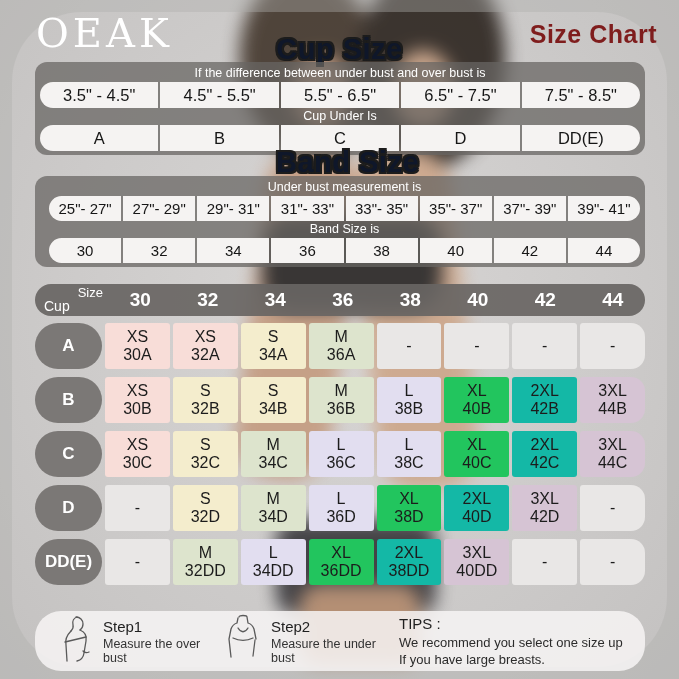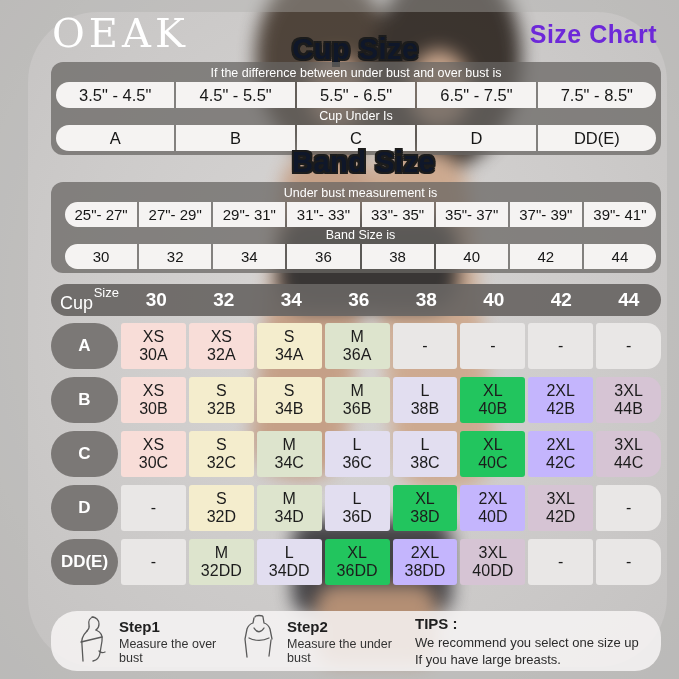--- a/index.html
+++ b/index.html
@@ -1,91 +1,91 @@
 <!DOCTYPE html>
 <html><head>
 <meta charset="utf-8">
 <style>
   html,body{margin:0;padding:0;}
   body{
     width:679px;height:679px;overflow:hidden;position:relative;
     font-family:"Liberation Sans", sans-serif;
     background:radial-gradient(ellipse at 50% 45%, #d8d6d5 0%, #cdcbca 55%, #c3c1c0 100%);
   }
-  .stage{position:absolute;inset:0;margin-left:16px;}
+  .stage{position:absolute;inset:0;}
 
   
   .photo{position:absolute;inset:0;filter:blur(9px);opacity:.85;}
   .blob{position:absolute;border-radius:50%;}
   .hair-l{left:240px;top:-30px;width:140px;height:190px;background:#3a2d22;transform:rotate(-8deg);}
   .hair-r{left:355px;top:-40px;width:150px;height:210px;background:#221a14;transform:rotate(6deg);}
   .face-l{left:292px;top:55px;width:58px;height:74px;background:#c79b7e;}
   .face-r{left:392px;top:50px;width:62px;height:78px;background:#cba183;}
   .torso-l{left:250px;top:150px;width:95px;height:330px;background:#c3987b;border-radius:40px;transform:rotate(7deg);}
   .torso-r{left:365px;top:150px;width:100px;height:340px;background:#cda486;border-radius:40px;transform:rotate(-6deg);}
   .top-dark{left:262px;top:215px;width:180px;height:95px;background:#1e1b1a;border-radius:30px;}
   .shorts{left:276px;top:520px;width:160px;height:95px;background:#2c2b2f;border-radius:20px;}
   .legs{left:300px;top:585px;width:120px;height:80px;background:#b08566;border-radius:20px;}
   .vignette{position:absolute;inset:12px;border-radius:70px;
     box-shadow:0 0 0 80px rgba(176,174,172,.40);pointer-events:none;}
 
   
   .brand{position:absolute;left:36px;top:10px;color:#fff;
     font-family:"DejaVu Serif", serif;font-size:40px;letter-spacing:4px;font-weight:400;}
-  .page-title{position:absolute;right:22px;top:20px;color:#6d28d9;font-size:25px;font-weight:600;letter-spacing:.5px;}
+  .page-title{position:absolute;right:22px;top:20px;color:#7f1d1d;font-size:25px;font-weight:600;letter-spacing:.5px;}
 
   .sec-title{position:absolute;left:0;width:679px;text-align:center;color:#0f172a;
     font-size:29px;font-weight:700;letter-spacing:.5px;
     text-shadow:-2px -2px 0 #1c1c1c,2px -2px 0 #1c1c1c,-2px 2px 0 #1c1c1c,2px 2px 0 #1c1c1c,
                 0 -2px 0 #1c1c1c,0 2px 0 #1c1c1c,-2px 0 0 #1c1c1c,2px 0 0 #1c1c1c;}
   .cup-title{top:33px;}
   .band-title{top:146px;padding-left:8px;}
 
   
   .panel{position:absolute;left:35px;width:610px;background:rgba(104,101,99,.74);
     border-radius:12px;padding:3px 5px;box-sizing:border-box;}
   .cup-panel{top:62px;}
-  .band-panel{top:182px;padding-left:14px;}
+  .band-panel{top:176px;padding-left:14px;}
   .banner{color:#fff;font-size:12.5px;text-align:center;line-height:16px;height:16px;}
   .banner.low{height:15px;line-height:15px;}
   .pill-row{display:flex;gap:2px;margin:1px 0;}
   .pill-cell{flex:1;background:#f5f3f2;color:#161616;display:flex;align-items:center;justify-content:center;}
   .cup-panel .pill-cell{height:26px;font-size:16.5px;}
   .band-panel .pill-cell{height:25px;font-size:15px;}
   .pill-row .pill-cell:first-child{border-radius:14px 0 0 14px;}
   .pill-row .pill-cell:last-child{border-radius:0 14px 14px 0;}
 
   
   .m-header{position:absolute;left:35px;top:284px;width:610px;height:32px;
     background:rgba(104,101,99,.92);border-radius:16px;display:flex;gap:3px;box-sizing:border-box;}
   .m-corner{width:70px;position:relative;color:#fff;flex:none;}
   .m-corner .top{position:absolute;top:1px;right:2px;font-size:13px;}
-  .m-corner .bottom{position:absolute;bottom:2px;left:9px;font-size:18px;}
+  .m-corner .bottom{position:absolute;bottom:2px;left:9px;font-size:14px;}
   .m-col{flex:1;display:flex;align-items:center;justify-content:center;
     color:#fff;font-size:19px;font-weight:700;}
 
   .m-rows{position:absolute;left:35px;top:323px;width:610px;}
   .m-row{display:flex;gap:3px;margin-bottom:8px;height:46px;}
   .m-label{width:67px;flex:none;background:rgba(116,113,111,.92);border-radius:23px;
     color:#fff;font-size:17px;font-weight:700;display:flex;align-items:center;justify-content:center;}
   .m-cell{flex:1;display:flex;flex-direction:column;align-items:center;justify-content:center;
     color:#1c1c1c;font-size:16px;line-height:18px;border-radius:3px;}
   .m-cell.last{border-radius:3px 14px 14px 3px;}
   .m-cell .code:empty{display:none;}
   .pink{background:#f8ddd8}.cream{background:#f4edcd}.sage{background:#dde4cd}
-  .lav{background:#e2def0}.sal{background:#22c55e}.dsage{background:#c4b5fd}
+  .lav{background:#e2def0}.sal{background:#22c55e}.dsage{background:#14b8a6}
   .mauve{background:#d6c4d4}.empty{background:#e9e7e6}
 
   
   .foot{position:absolute;left:35px;top:611px;width:610px;height:60px;
     background:rgba(247,245,244,.85);border-radius:26px;display:flex;align-items:center;
     padding:0 14px 0 22px;box-sizing:border-box;gap:10px;}
   .fig{flex:none;}
   .step{width:112px;flex:none;}
-  .step .t,.tips .t{font-size:15px;font-weight:700;color:#1f1f1f;margin-bottom:2px;}
+  .step .t,.tips .t{font-size:15px;font-weight:400;color:#1f1f1f;margin-bottom:2px;}
   .step .b{font-size:12.5px;color:#333;line-height:14px;}
   .tips{flex:1;margin-left:6px;}
   .tips .b{font-size:13px;color:#2b2b2b;line-height:17px;}
 </style>
 </head>
 <body>
 
 <div class="stage">
 
   <div class="photo">

